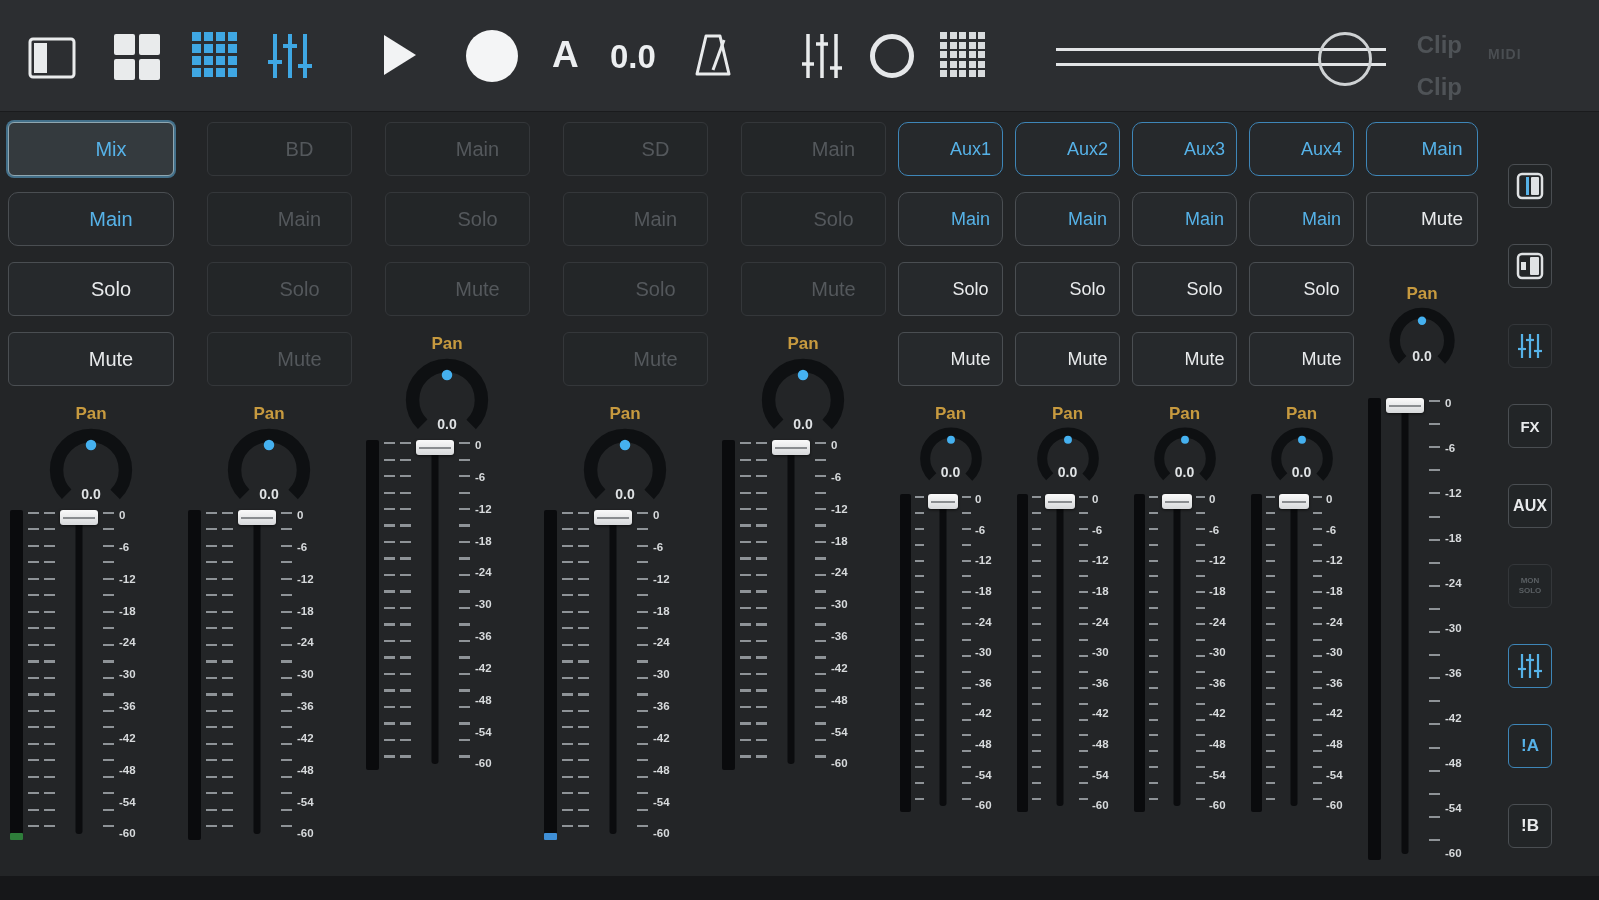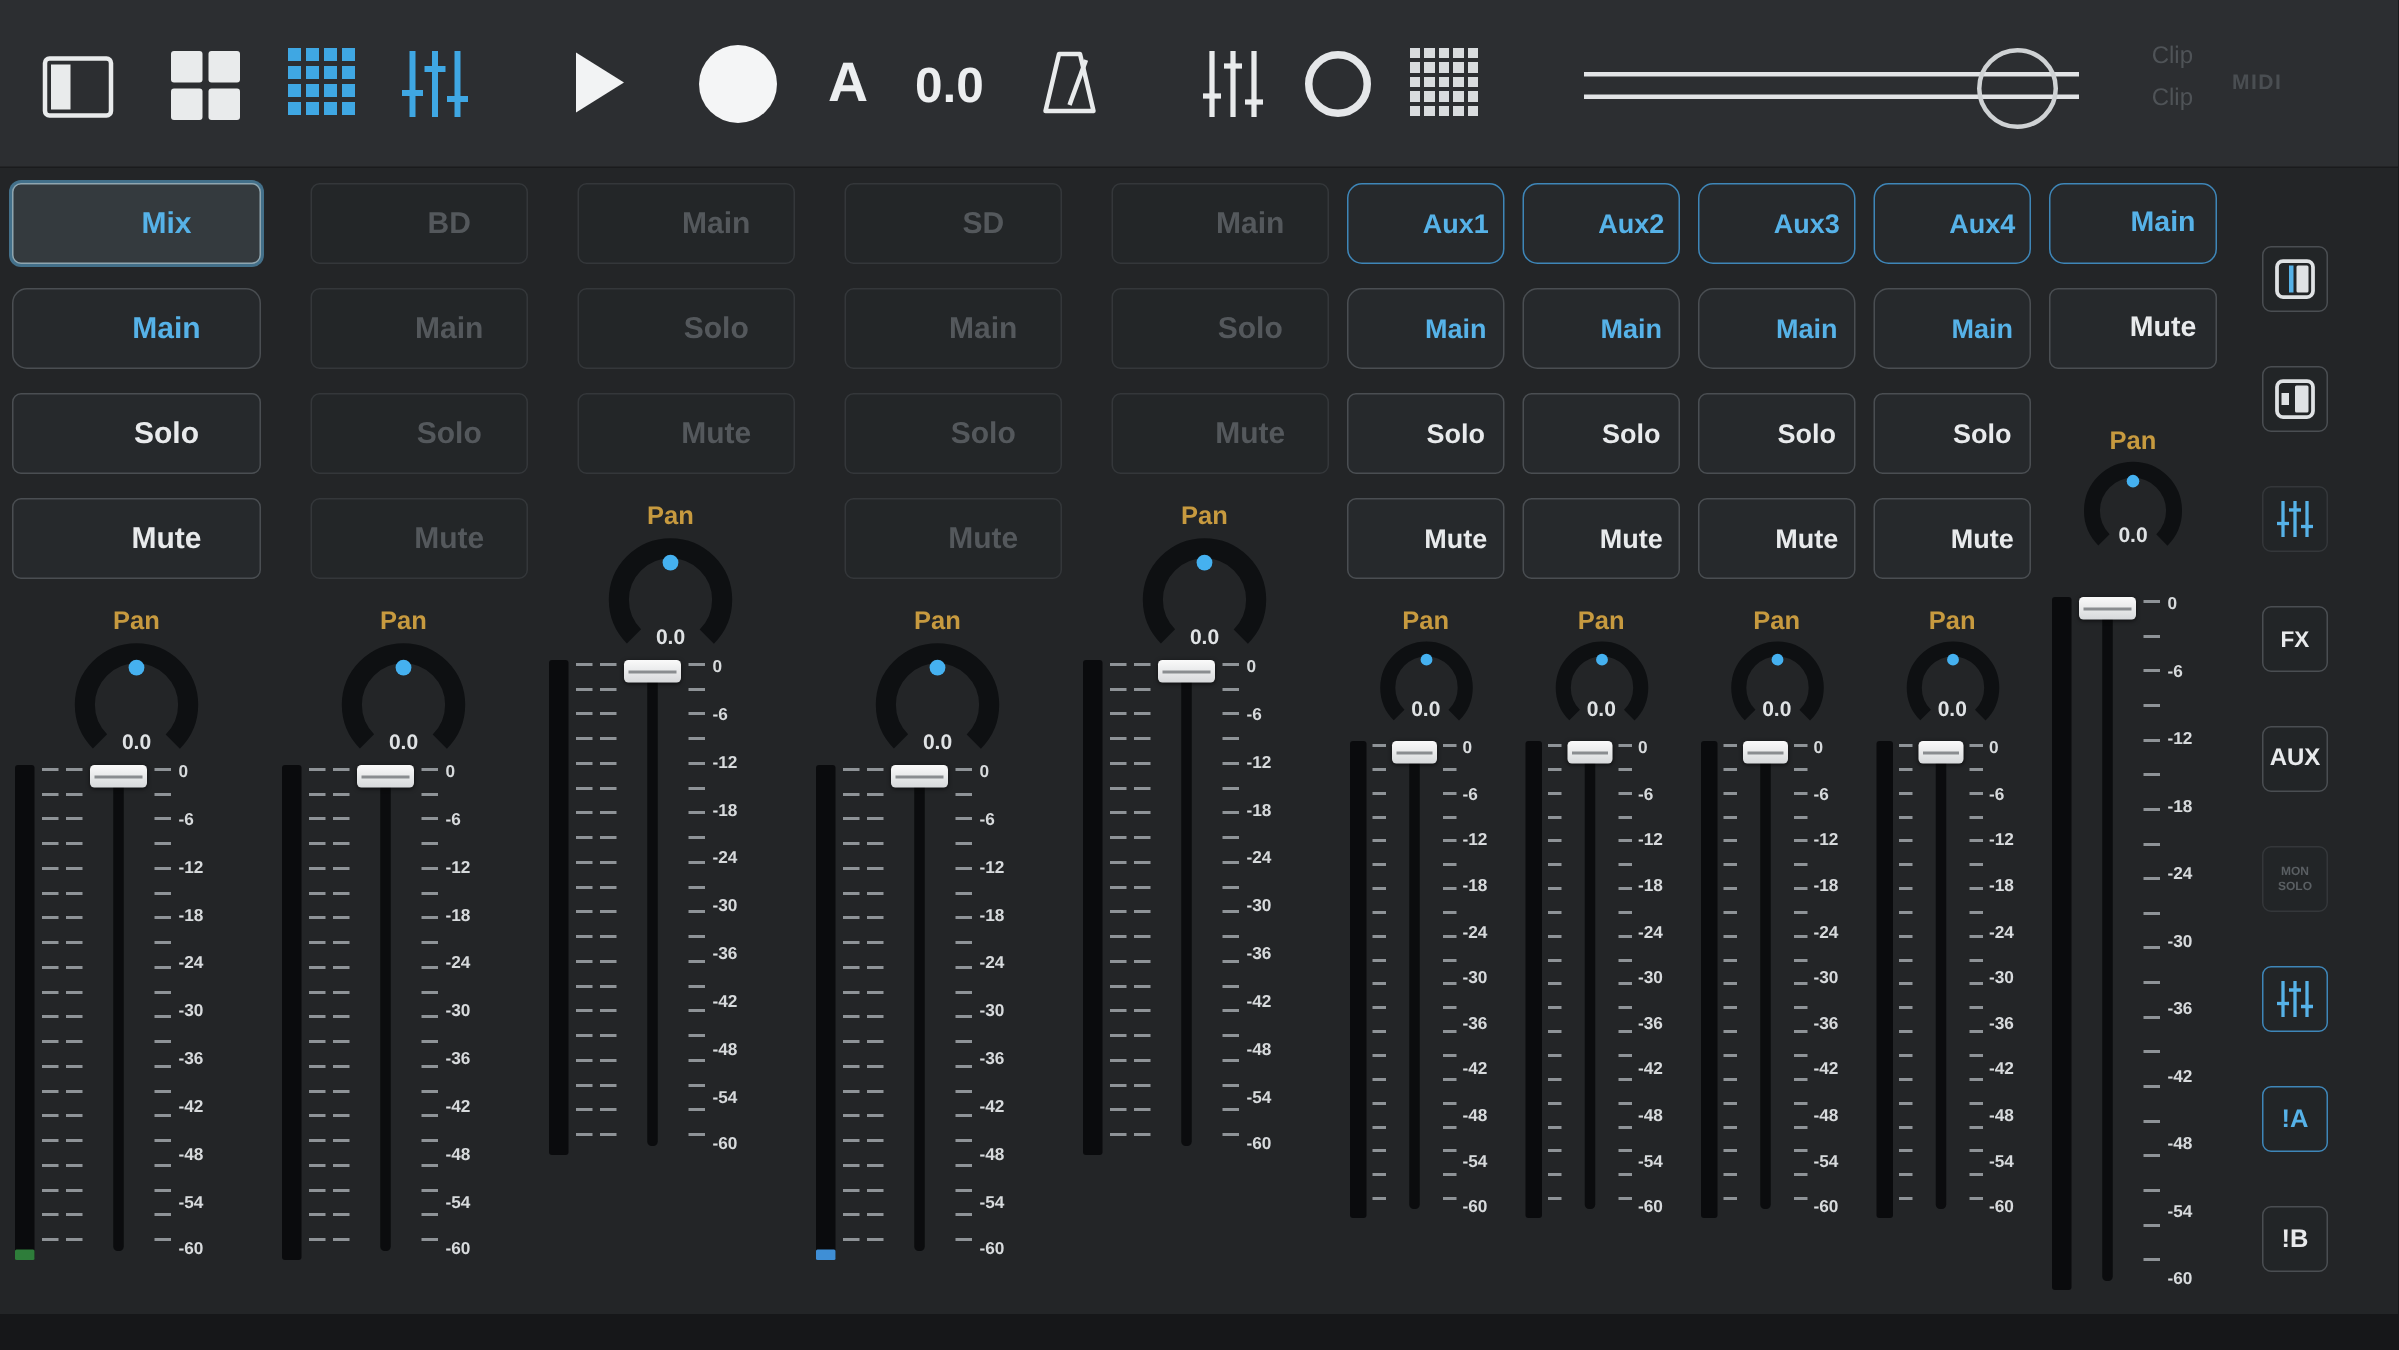--- a/index.html
+++ b/index.html
@@ -34,31 +34,31 @@
   #grid-white-icon{left:940px;top:32px;width:48px;height:48px;
      background-image:
        repeating-linear-gradient(to bottom, transparent 0 7px, var(--tb) 7px 9.6px),
        repeating-linear-gradient(to right, transparent 0 7px, var(--tb) 7px 9.6px);
      background-color:#d9dcde;}
   #master-slider{left:1056px;top:48px;width:330px;height:18px;
      border-top:3px solid #e2e4e6;border-bottom:3px solid #e2e4e6;}
   #slider-knob{position:absolute;left:262px;top:-19px;width:54px;height:54px;
      border:3px solid #cfd2d4;border-radius:50%;}
   #clip-labels{left:1412px;top:24px;text-align:right;width:50px;}
-  #clip-labels div{font-size:16px;font-weight:normal;color:#4f5357;line-height:1.75;}
+  #clip-labels div{font-size:24px;font-weight:bold;color:#4f5357;line-height:1.75;}
   #midi-label{left:1488px;top:46px;font-size:14px;font-weight:bold;color:#4a4e52;letter-spacing:1px;}
 
   
   #channels{position:absolute;left:8px;top:122px;display:flex;gap:12px;align-items:flex-start;}
   .strip{display:flex;flex-direction:column;}
   .strip.wide{width:166px;}
   .strip.narrow{width:105px;}
   .btn{height:54px;margin-bottom:16px;border:1.5px solid var(--border);border-radius:6px;
        background:#26292c;display:flex;align-items:center;justify-content:center;
-       font-size:20px;font-weight:bold;color:var(--txt);cursor:default;padding-left:40px;}
+       font-size:20px;font-weight:normal;color:var(--txt);cursor:default;padding-left:40px;}
   .narrow .btn{font-size:18px;}
   .btn.dim{color:var(--dim);border-color:var(--dimborder);background:#232628;margin-left:21px;}
   .btn.accent-text{color:var(--blue);border-radius:10px;}
   .btn.accent-border{border-color:#3e86b8;}
   .btn.selected{background:#343a3e;border-color:#8fa6b0;box-shadow:0 0 0 2px #43708a;color:var(--blue);}
   .pan-label{text-align:center;color:var(--gold);font-size:17px;font-weight:bold;margin:2px 0 0;}
   .knob-row{display:flex;justify-content:center;}
   .pan-value{text-align:center;color:#dfe2e4;font-size:14px;font-weight:bold;margin-top:-26px;}
   .fader-area{display:flex;gap:5px;margin-top:8px;height:330px;padding:0 2px;}
   .narrow .fader-area{gap:4px;height:318px;margin-top:14px;}

